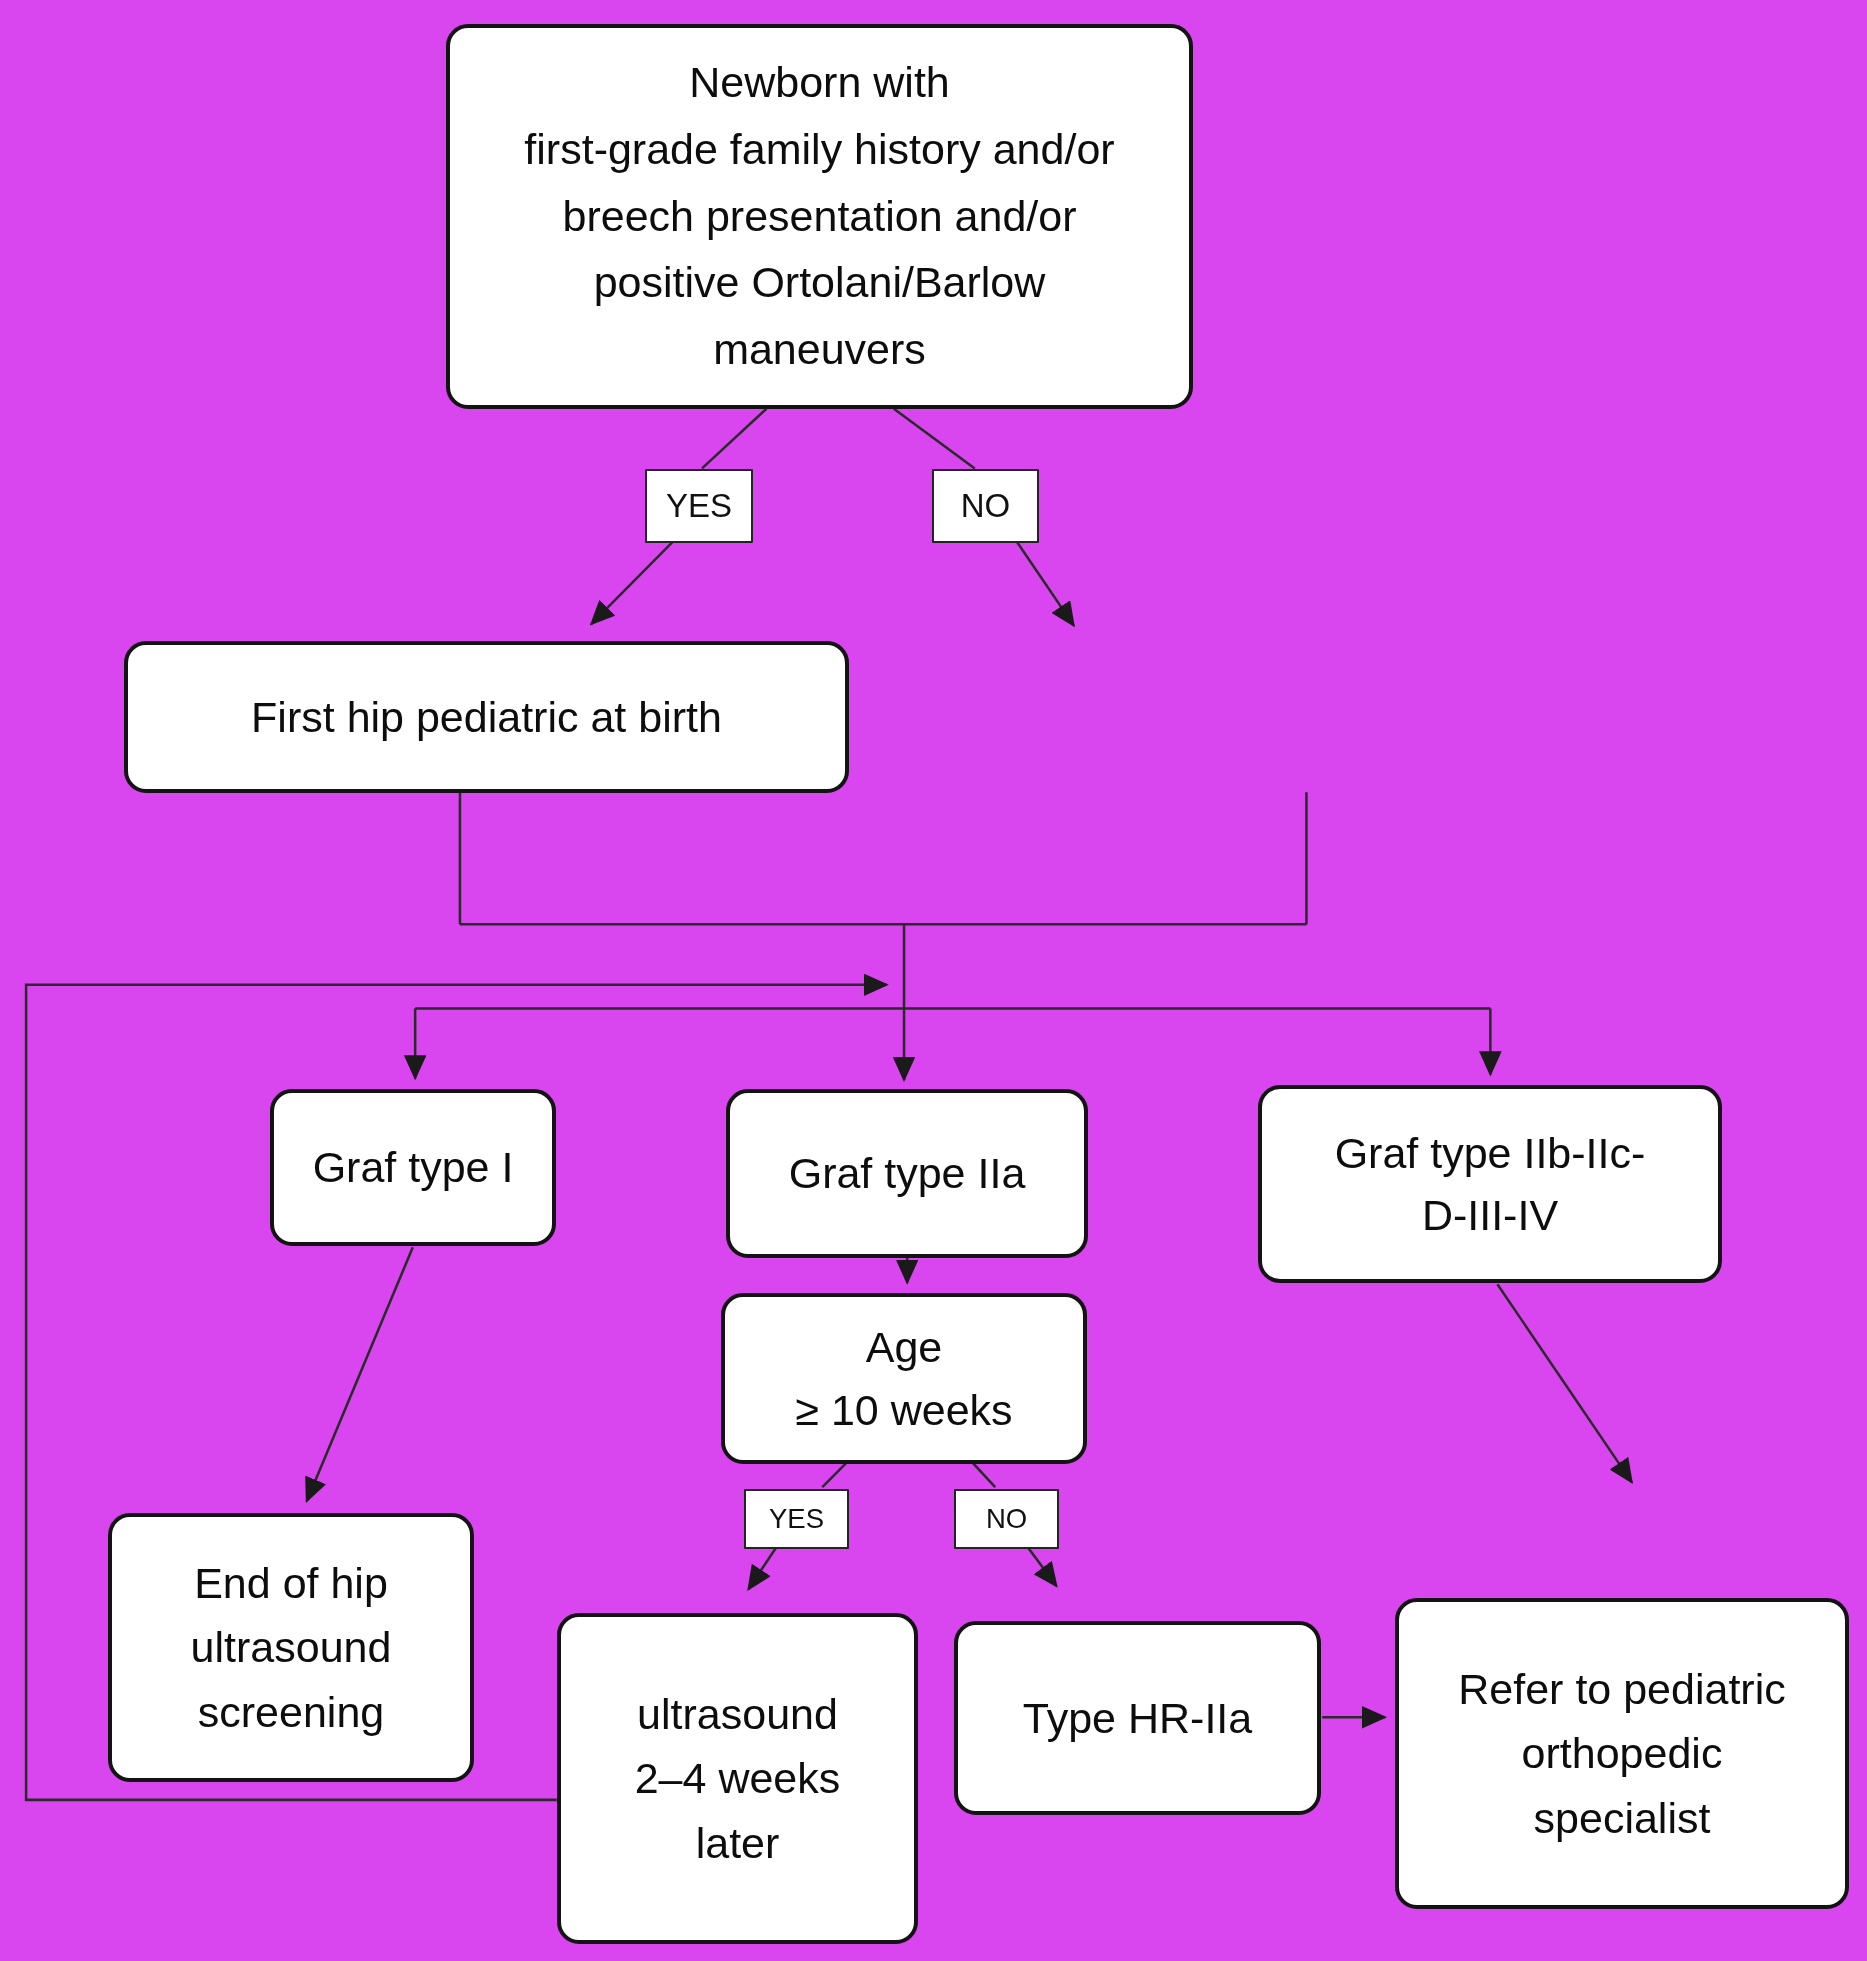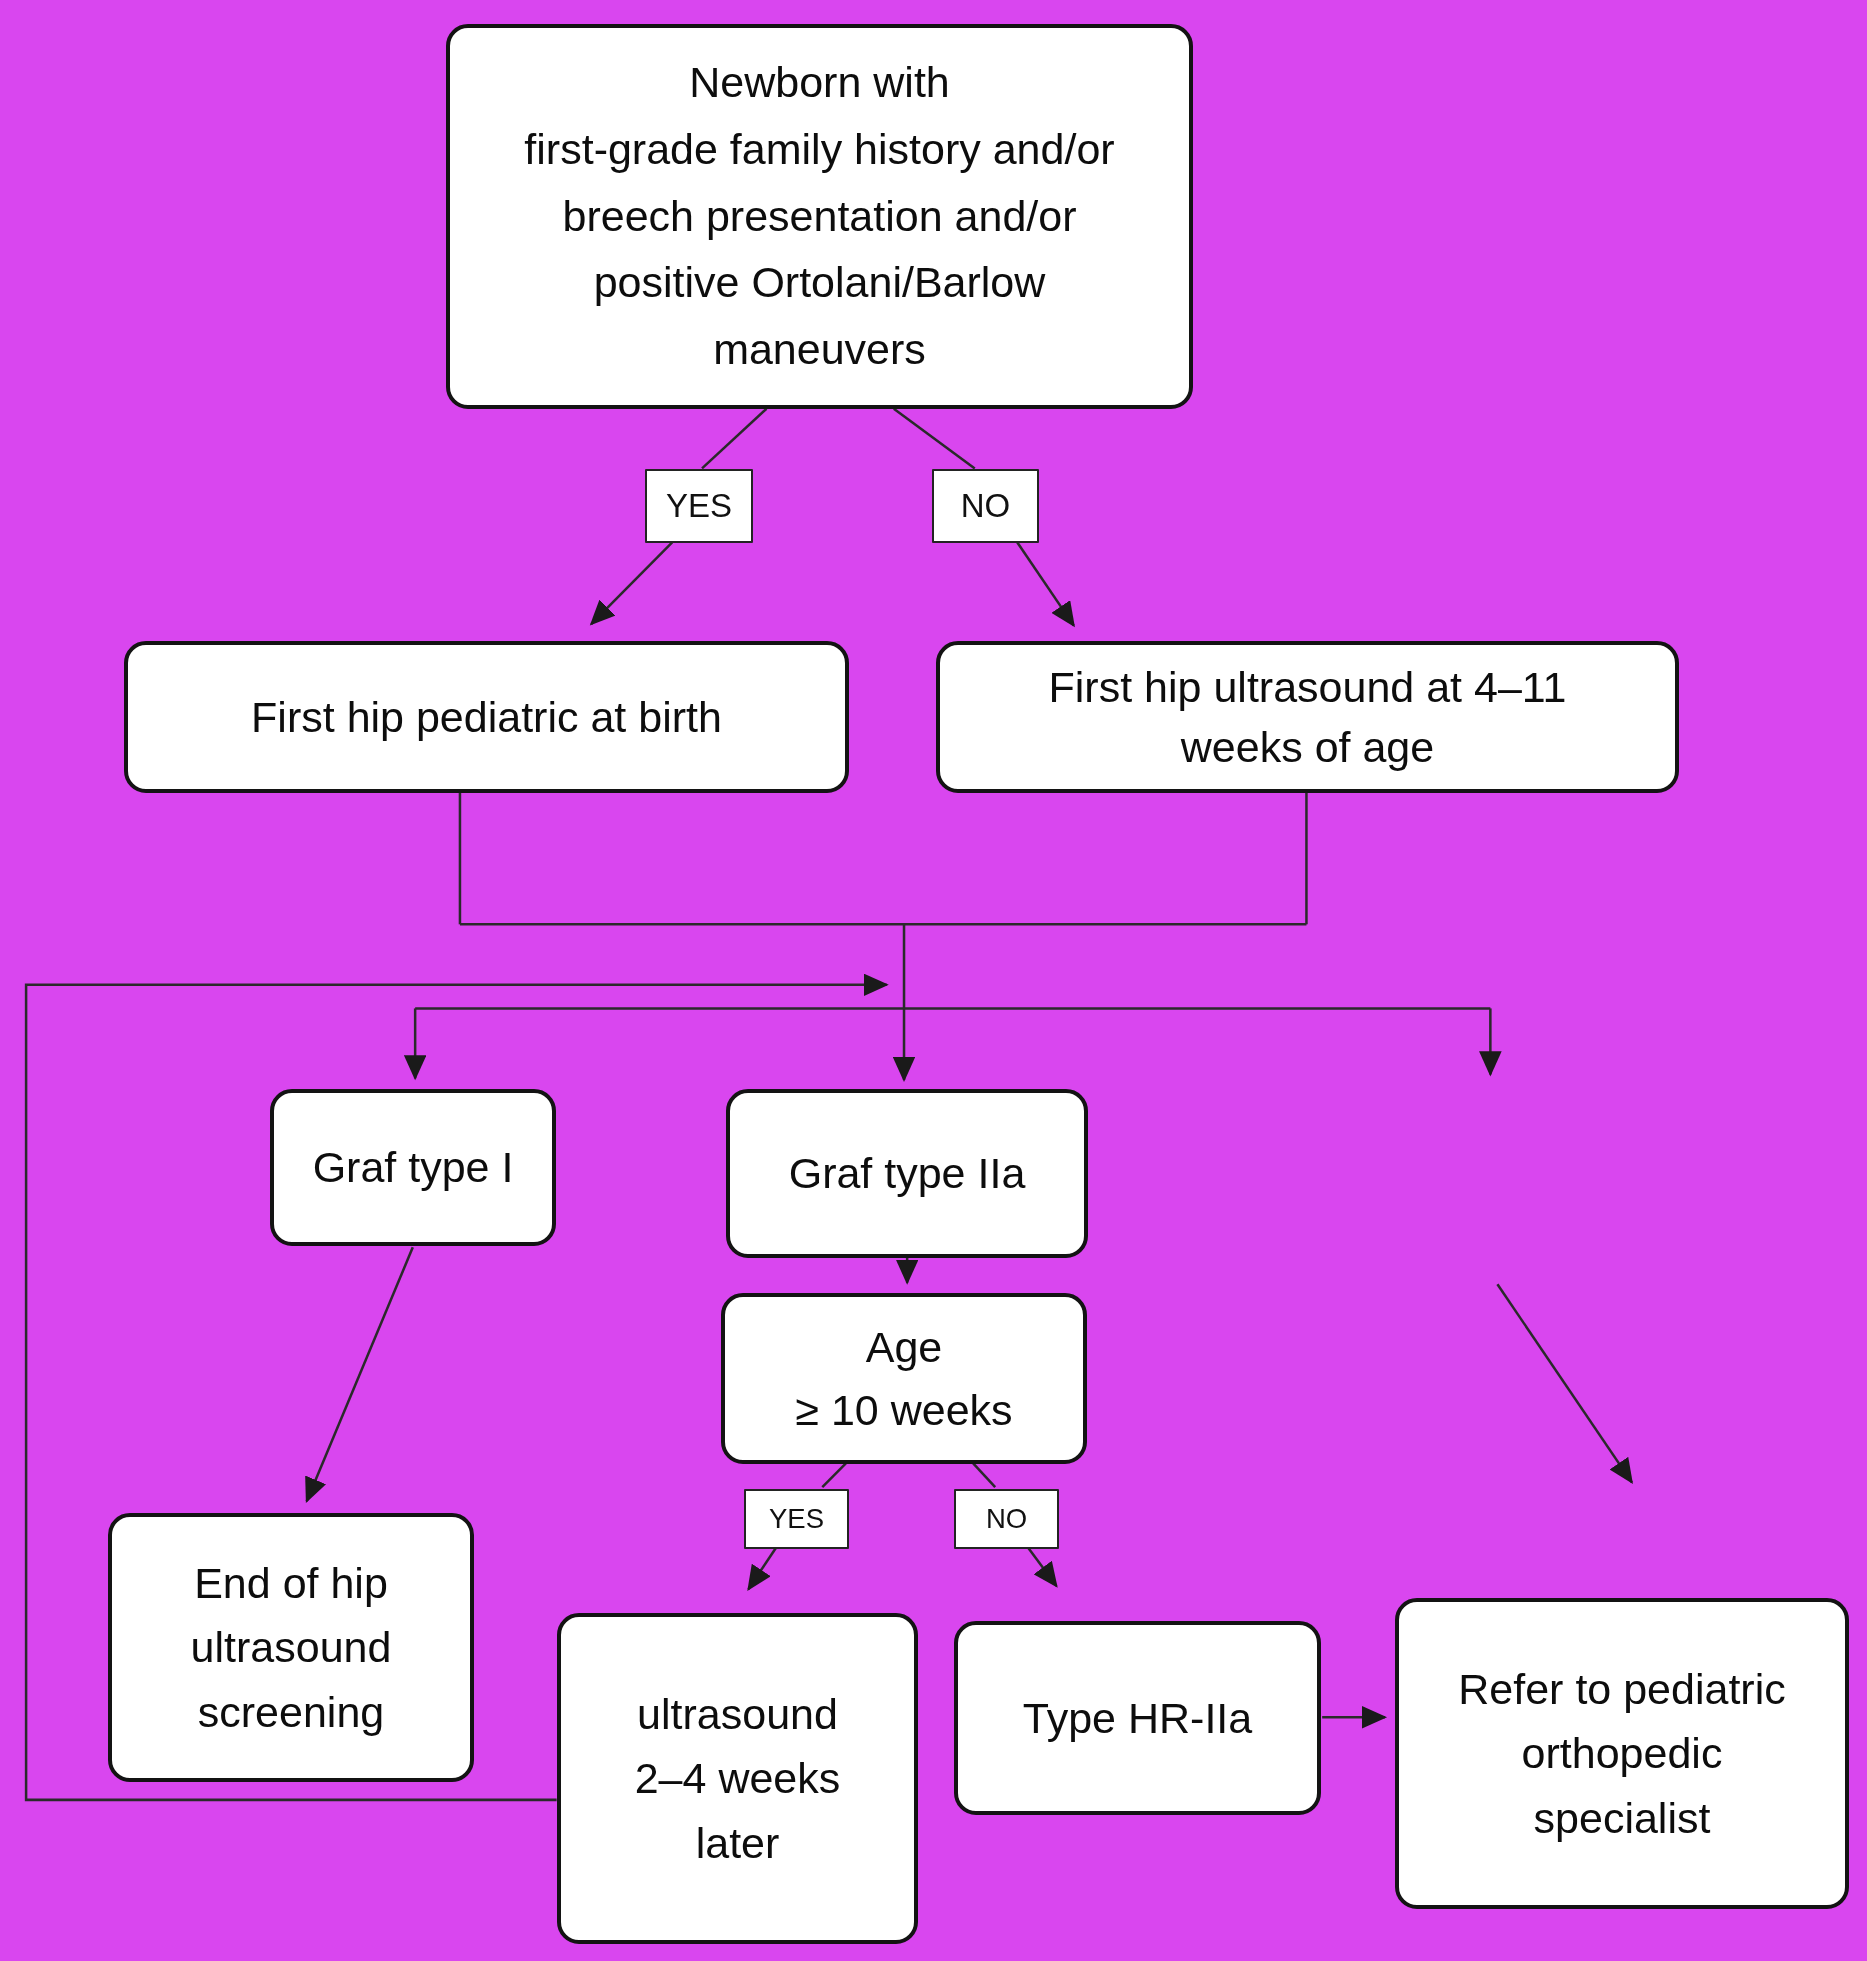--- a/index.html
+++ b/index.html
@@ -75,33 +75,33 @@
   </div>
 
   <div class="tag t1" style="left:645px;top:469px;width:108px;height:74px;">YES</div>
 
   <div class="tag t1" style="left:932px;top:469px;width:107px;height:74px;">NO</div>
 
   <div class="node" style="left:124px;top:641px;width:725px;height:152px;">
     <div class="ln">First hip pediatric at birth</div>
   </div>
 
-  <div class="node" style="left:936px;top:641px;width:743px;height:152px;">
-    <div class="ln" style="line-height:1.4">First hip ultrasound at 4–11</div>
-    <div class="ln" style="line-height:1.4">weeks of age</div>
-  </div>
 
   <div class="node" style="left:270px;top:1089px;width:286px;height:157px;align-items:center;">
     <div class="ln">Graf type I</div>
   </div>
 
   <div class="node" style="left:726px;top:1089px;width:362px;height:169px;">
     <div class="ln">Graf type IIa</div>
   </div>
 
+  <div class="node" style="left:1258px;top:1085px;width:464px;height:198px;">
+    <div class="ln" style="line-height:1.45">Graf type IIb-IIc-</div>
+    <div class="ln" style="line-height:1.45">D-III-IV</div>
+  </div>
 
   <div class="node" style="left:721px;top:1293px;width:366px;height:171px;">
     <div class="ln" style="line-height:1.45">Age</div>
     <div class="ln" style="line-height:1.45">≥ 10 weeks</div>
   </div>
 
   <div class="tag t2" style="left:744px;top:1489px;width:105px;height:60px;">YES</div>
 
   <div class="tag t2" style="left:954px;top:1489px;width:105px;height:60px;">NO</div>
 

